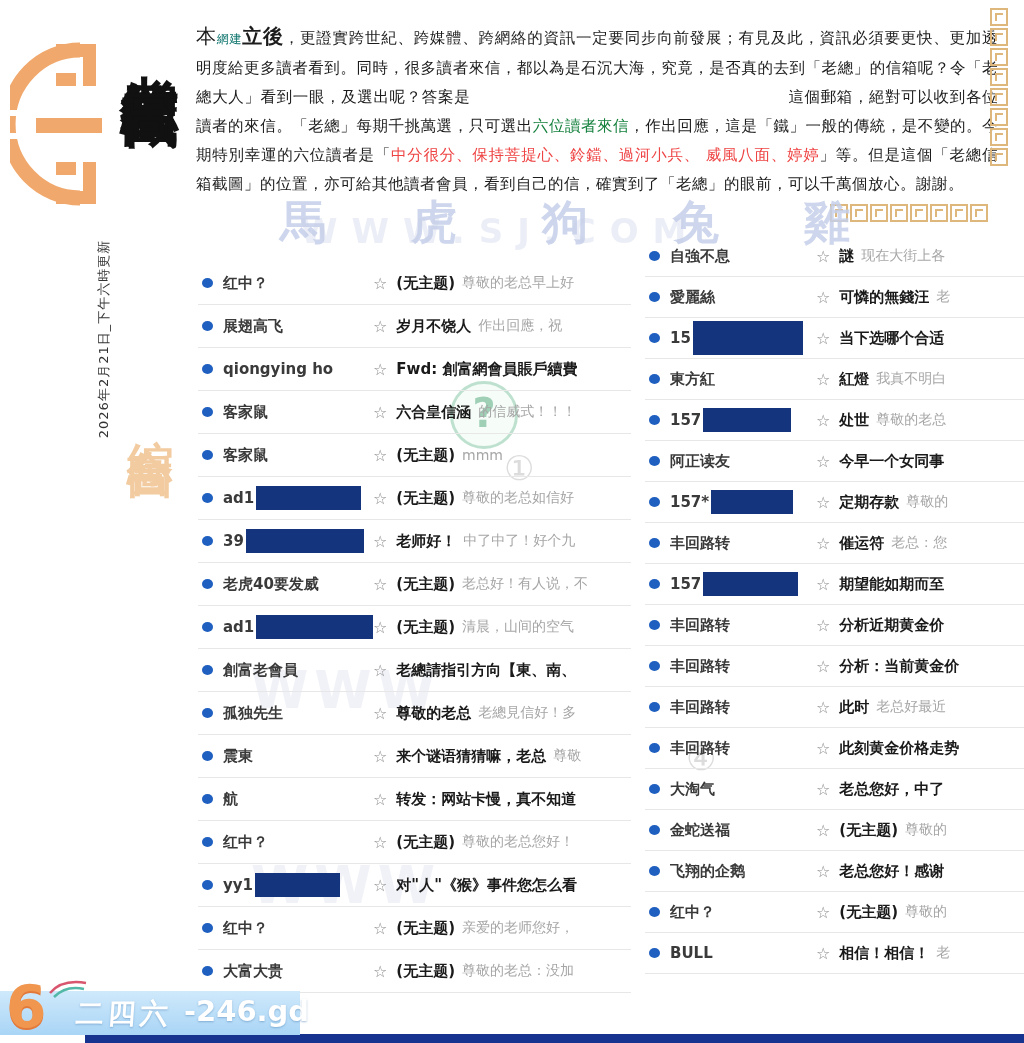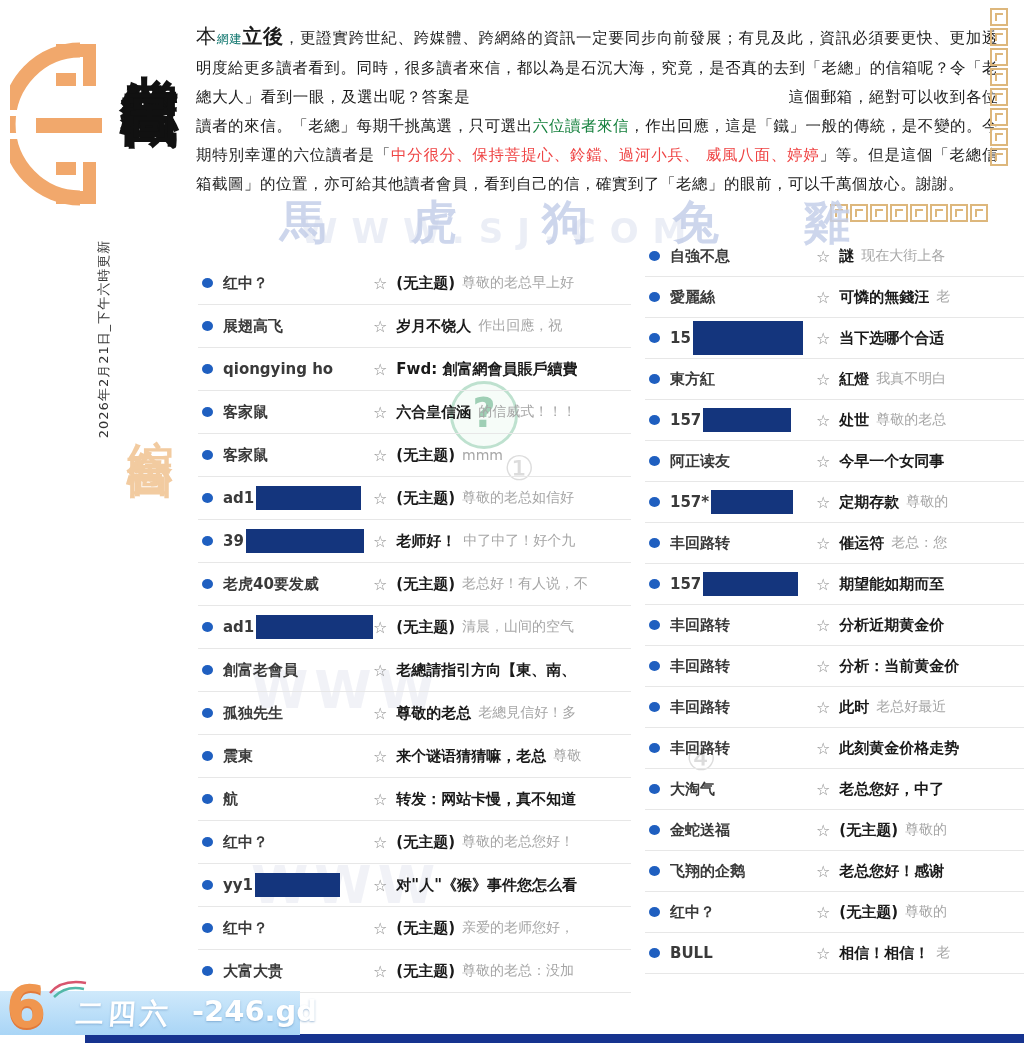--- a/index.html
+++ b/index.html
@@ -70,21 +70,21 @@
   
   .footer-bar{position:absolute;left:85px;right:0;bottom:0;height:9px;background:#16338f;}
   .brand{position:absolute;left:0;top:991px;width:300px;height:44px;
          background:linear-gradient(180deg,#cfe9fb 0%,#a9d5f6 100%);}
   .brand-six{position:absolute;left:6px;top:-18px;font-size:58px;font-weight:900;
              color:#f0964f;text-shadow:0 2px 0 #e2793a;font-family:"DejaVu Sans",sans-serif;}
   .brand-swirl{position:absolute;left:48px;top:-14px;}
   .brand-cn{position:absolute;left:76px;top:4px;font-family:"DejaVu Serif",serif;
             font-size:28px;font-weight:bold;color:#fff;letter-spacing:4px;transform:skewX(-4deg);
             text-shadow:0 1px 2px rgba(80,130,180,.5);}
-  .brand-dm{position:absolute;left:192px;top:3px;font-size:29px;font-weight:bold;color:#fff;
+  .brand-dm{position:absolute;left:184px;top:3px;font-size:29px;font-weight:bold;color:#fff;
             text-shadow:0 1px 2px rgba(80,130,180,.5);}
 </style>
 </head>
 <body>
 
 <div class="stage">
 
   <div class="emblem">
     <svg width="108" height="176" viewBox="0 0 108 176">
       <g fill="none" stroke="#f1a86c" stroke-width="15">

